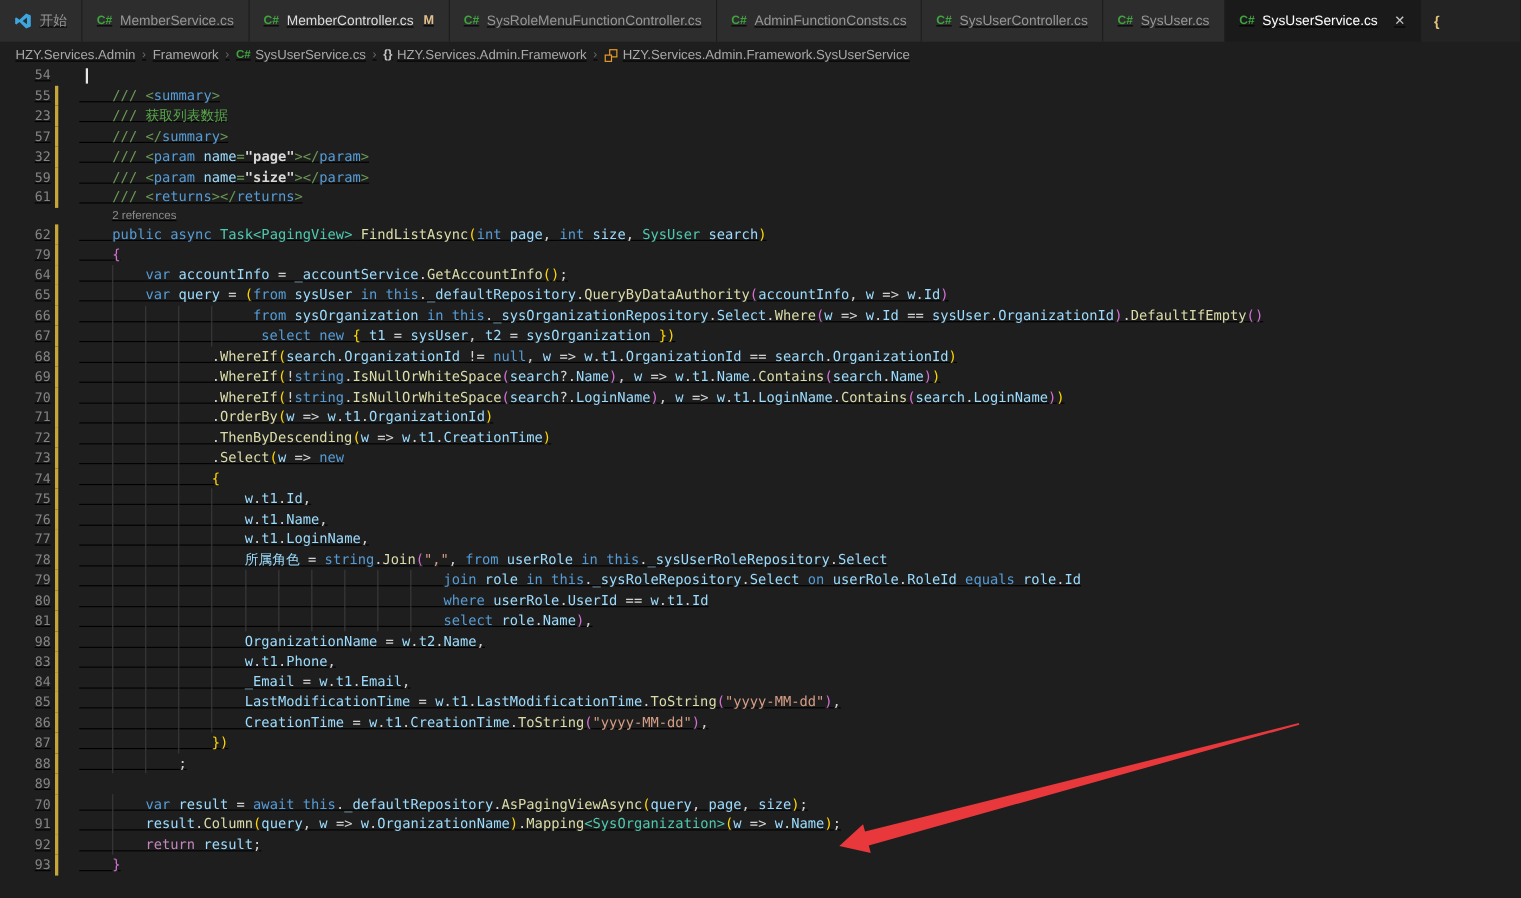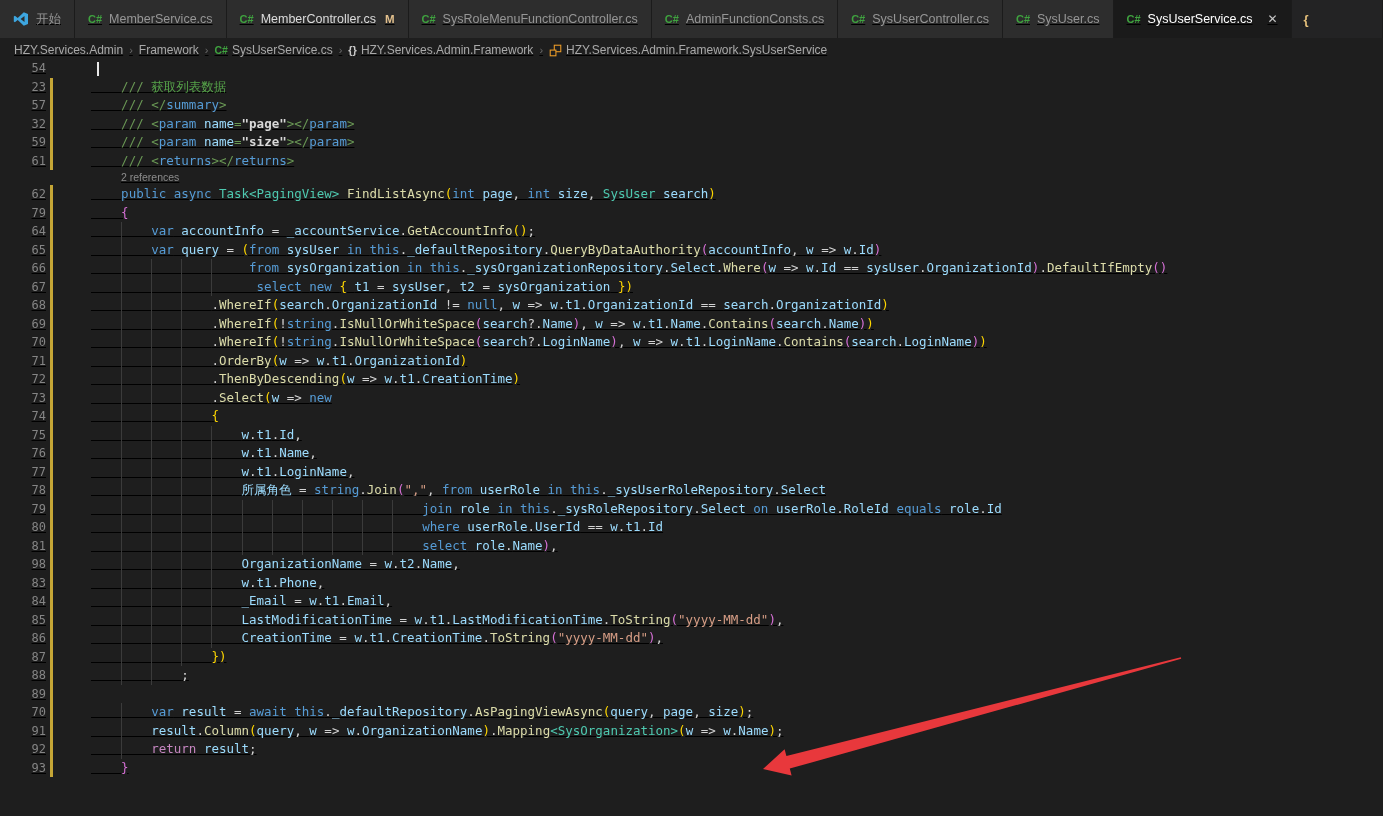--- a/index.html
+++ b/index.html
@@ -27,21 +27,21 @@
   .crumb { display:flex; align-items:center; gap:4px; cursor:pointer; white-space:nowrap; }
   .crumb-sep { color:#6b6b6b; font-size:11px; padding:0 1px; }
   .crumb .cs-ic { color:var(--csharp_icon); font-weight:bold; font-size:10.5px; }
   .crumb .ns-ic { color:#c8c8c8; font-size:11px; font-weight:bold; }
   .class-ic { width:13px; height:13px; flex:none; }
 
   
   .editor { position:relative; height:754px; overflow:hidden;
             font-family:"DejaVu Sans Mono", monospace; font-size:12.5px; }
   .code { margin-top:-3px; }
-  .row { display:flex; height:18.5px; line-height:18.5px;gap:19px; }
+  .row { display:flex; height:18.5px; line-height:18.5px; }
   .row.lensrow { height:15px; line-height:15px; }
   .gutter { width:54px; flex:none; position:relative; }
   .lnum { display:block; width:46px; text-align:right; color:var(--line_number); font-size:12px; }
   .modbar { position:absolute; left:50px; top:0; width:3px; height:100%; background:var(--modified_bar); }
   .content { position:relative; margin-left:18px; white-space:pre; color:var(--punct); flex:1; }
   .guide { position:absolute; top:0; width:1px; height:100%; background:var(--indent_guide); }
   .caret { position:absolute; left:6px; top:1px; width:2px; height:16px; background:#e8e8e8; }
   .lens { color:var(--codelens_fg); font-size:10.5px; font-family:"Liberation Sans", sans-serif;
           position:relative; margin-left:18px; padding-left:30px; }
 
@@ -131,20 +131,27 @@
   <div class="editor">
     <div class="code" id="code">
         <div class="row">
           <div class="gutter">
             <span class="lnum">54</span>
           </div>
           <div class="content"><span class="caret"></span></div>
         </div>
         <div class="row">
           <div class="gutter">
+            <span class="lnum">55</span>
+            <span class="modbar"></span>
+          </div>
+          <div class="content">    <span class="tk-cd">/// </span><span class="tk-cd">&lt;</span><span class="tk-dt">summary</span><span class="tk-cd">&gt;</span></div>
+        </div>
+        <div class="row">
+          <div class="gutter">
             <span class="lnum">23</span>
             <span class="modbar"></span>
           </div>
           <div class="content">    <span class="tk-cd">/// </span><span class="tk-cg">获取列表数据</span></div>
         </div>
         <div class="row">
           <div class="gutter">
             <span class="lnum">57</span>
             <span class="modbar"></span>
           </div>

